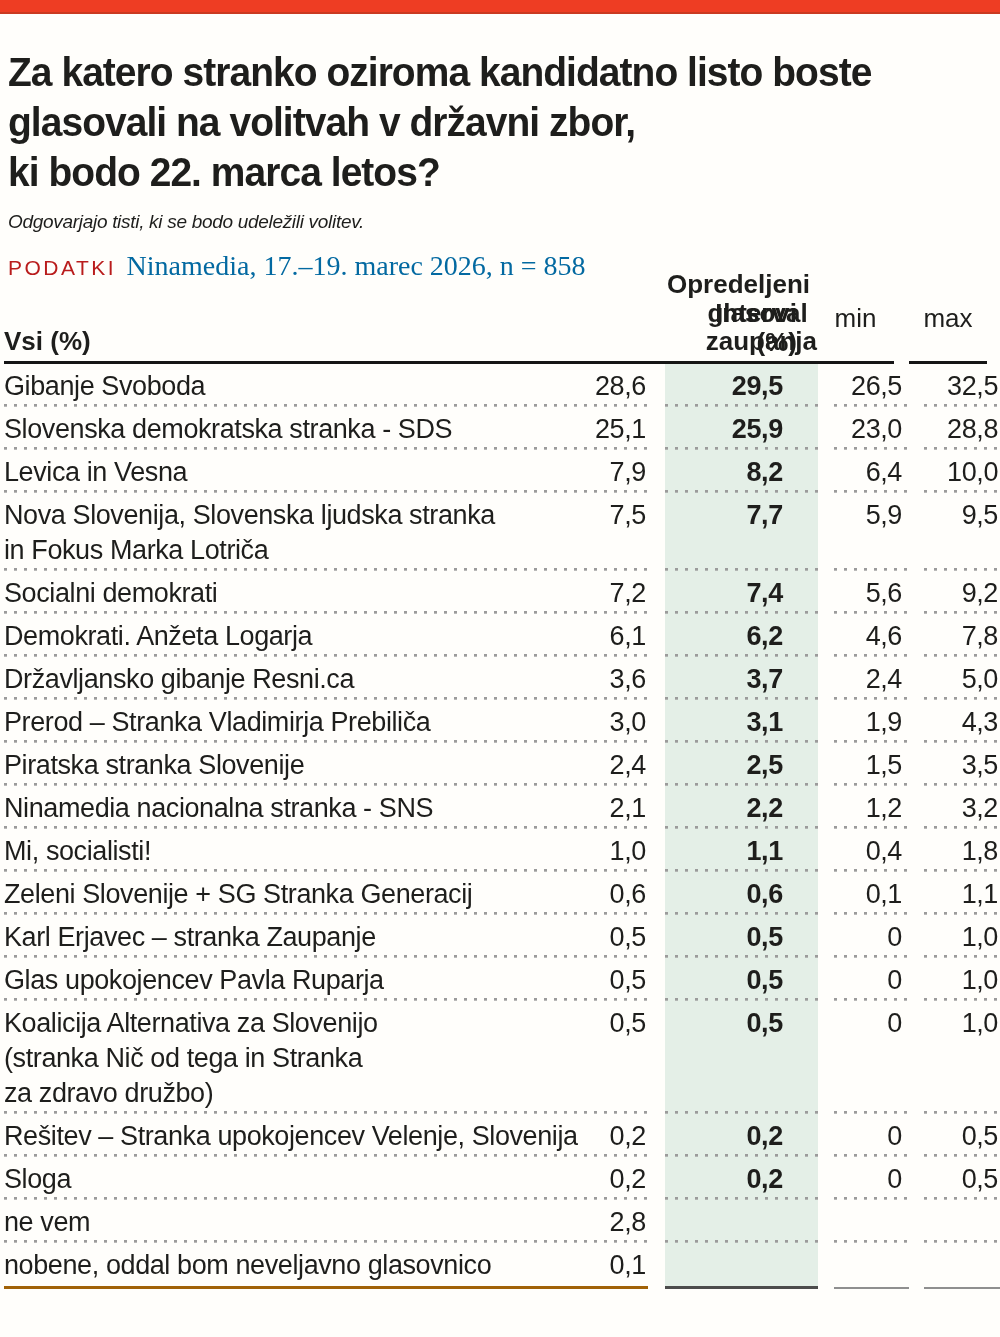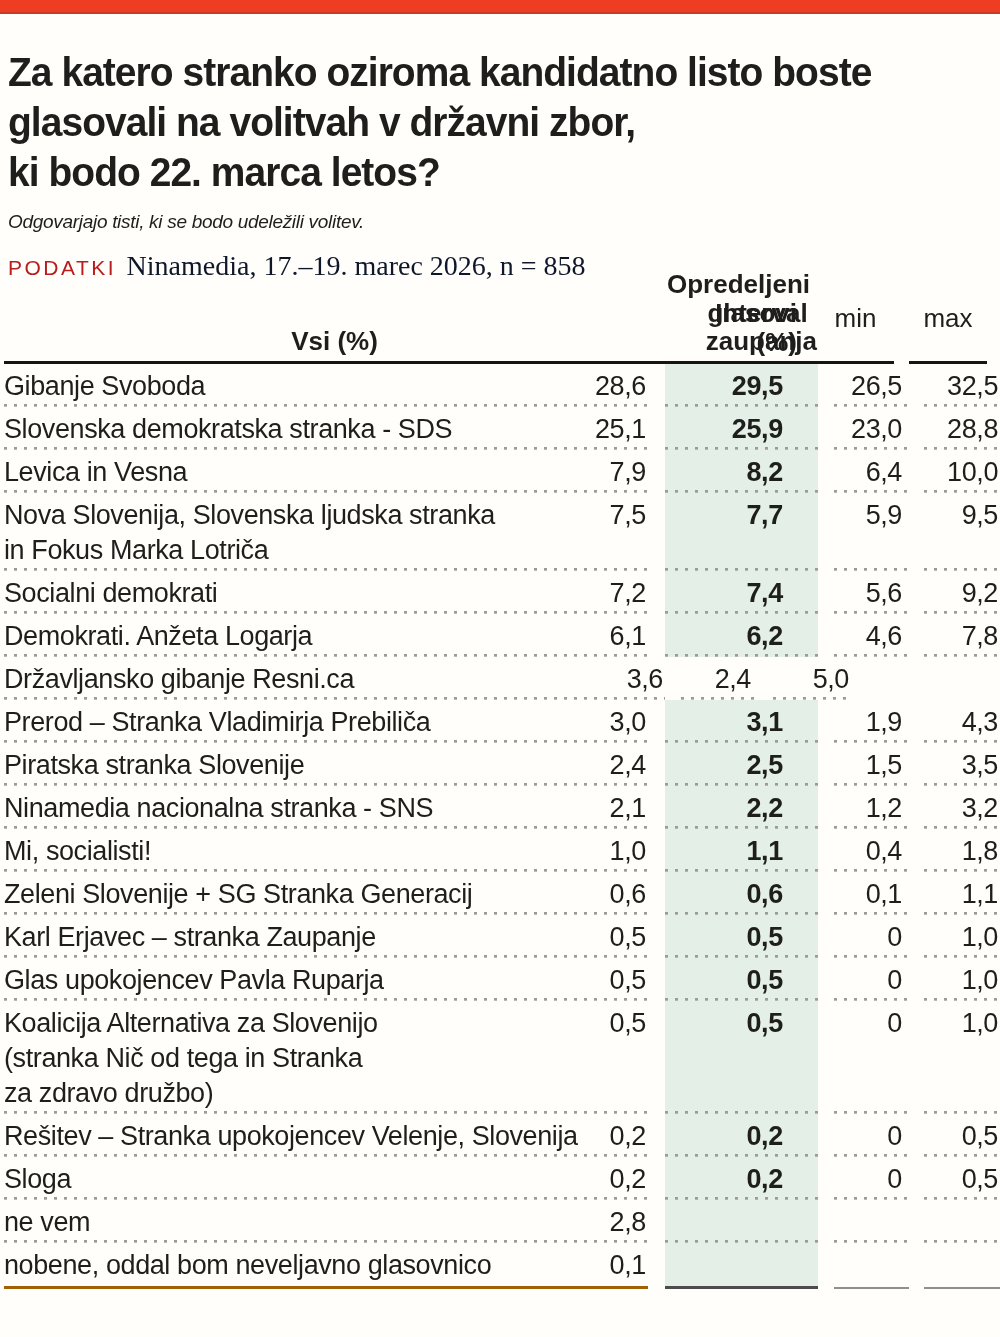--- a/index.html
+++ b/index.html
@@ -30,27 +30,27 @@
     font-style:italic;
     font-size:19px; letter-spacing:-0.3px;
   }
   .source { margin:17px 0 0 4px; white-space:nowrap; }
   .source-label {
     font-size:21px; letter-spacing:2.5px;
     color:#b91c1c; font-weight:500;
   }
   .source-text {
     font-family:"Liberation Serif", serif;
-    font-size:28px; color:#0f172a; margin-left:6px;
+    font-size:28px; color:#0369a1; margin-left:6px;
   }
 
   
   .thead { display:flex; align-items:flex-end; margin-top:-8px; height:90px; font-size:26px; }
   .hline { border-bottom:3px solid #151515; }
-  .h-a { width:661px; text-align:center; padding:0 2px 4px 0; font-weight:bold; }
+  .h-a { width:661px; text-align:left; padding:0 2px 4px 0; font-weight:bold; }
   .h-b { width:130px; text-align:right; padding:0 4px 4px 0;
          font-weight:bold; white-space:pre-line; line-height:29px; }
   .h-cd { width:170px; margin-left:16px; display:flex; flex-direction:row; justify-content:flex-end; }
   .h-interval { text-align:center; font-weight:bold; white-space:pre-line;
                 line-height:28px; padding-bottom:6px; margin-left:4px;
                 border-bottom:3px solid #151515; }
   .h-minmax { display:flex; }
   .h-c { width:77px; text-align:center; padding:4px 0 3px; }
   .h-d { width:78px; margin-left:15px; text-align:center; padding:4px 0 3px; }
 
@@ -166,20 +166,21 @@
       <div class="cell b">6,2</div>
       <div class="cell c">4,6</div>
       <div class="cell d">7,8</div>
     </div>
 
     <div class="trow">
       <div class="cell a">
         <span class="plabel">Državljansko gibanje Resni.ca</span>
         <span class="vsi">3,6</span>
       </div>
+      <div class="cell b">3,7</div>
       <div class="cell c">2,4</div>
       <div class="cell d">5,0</div>
     </div>
 
     <div class="trow">
       <div class="cell a">
         <span class="plabel">Prerod – Stranka Vladimirja Prebiliča</span>
         <span class="vsi">3,0</span>
       </div>
       <div class="cell b">3,1</div>

